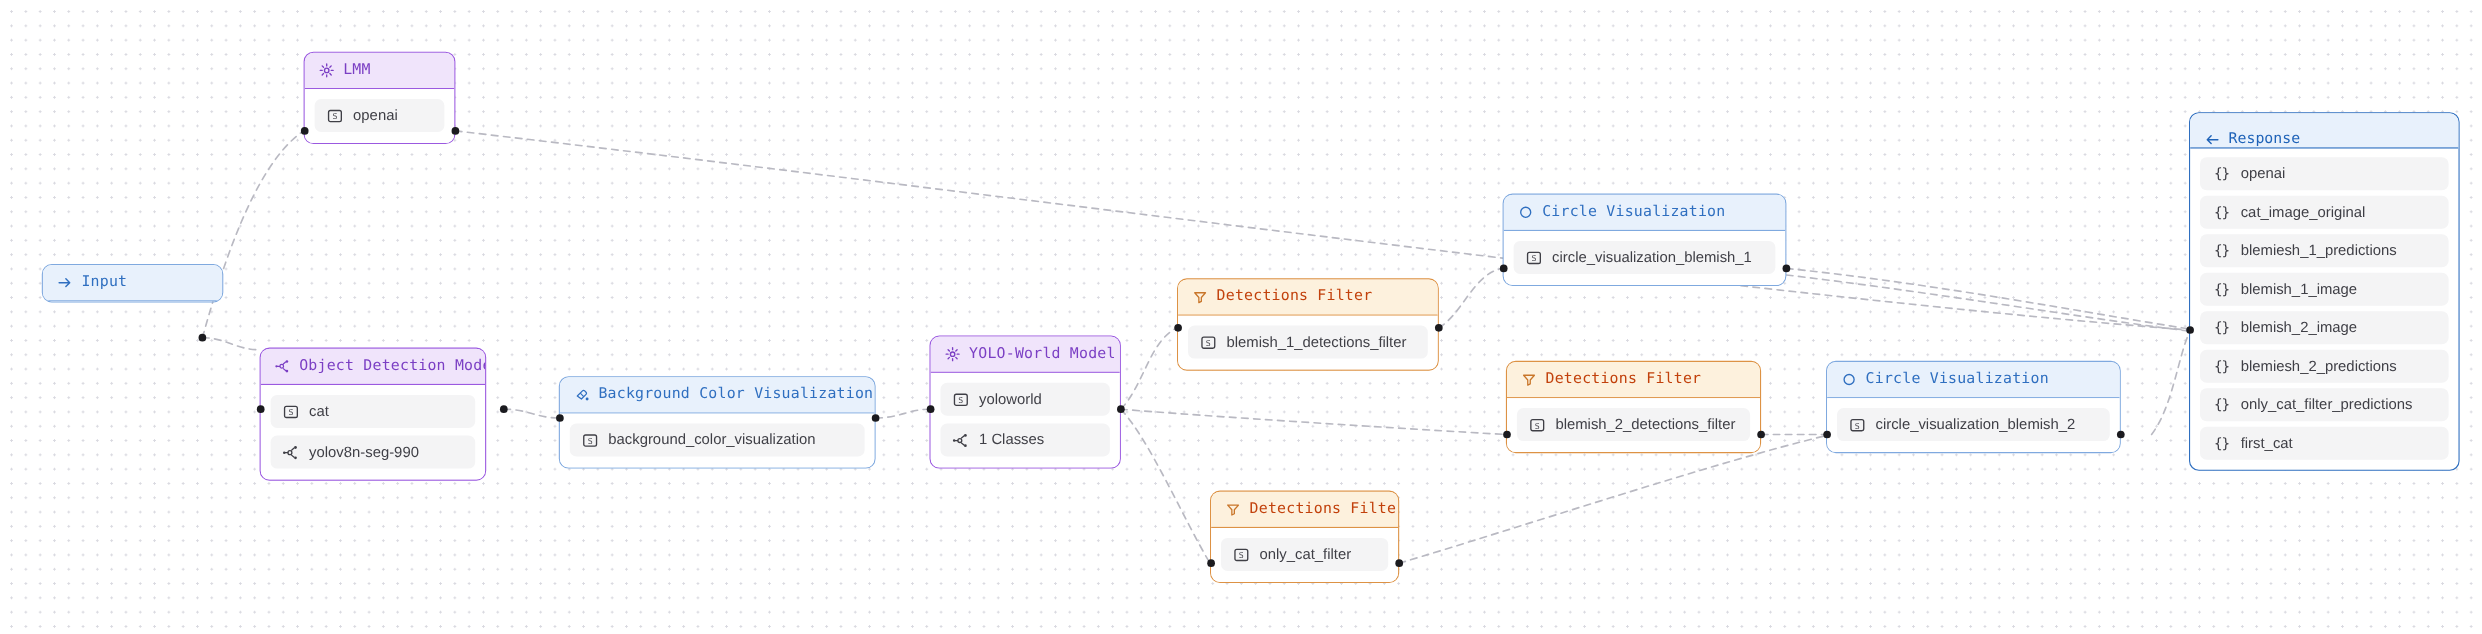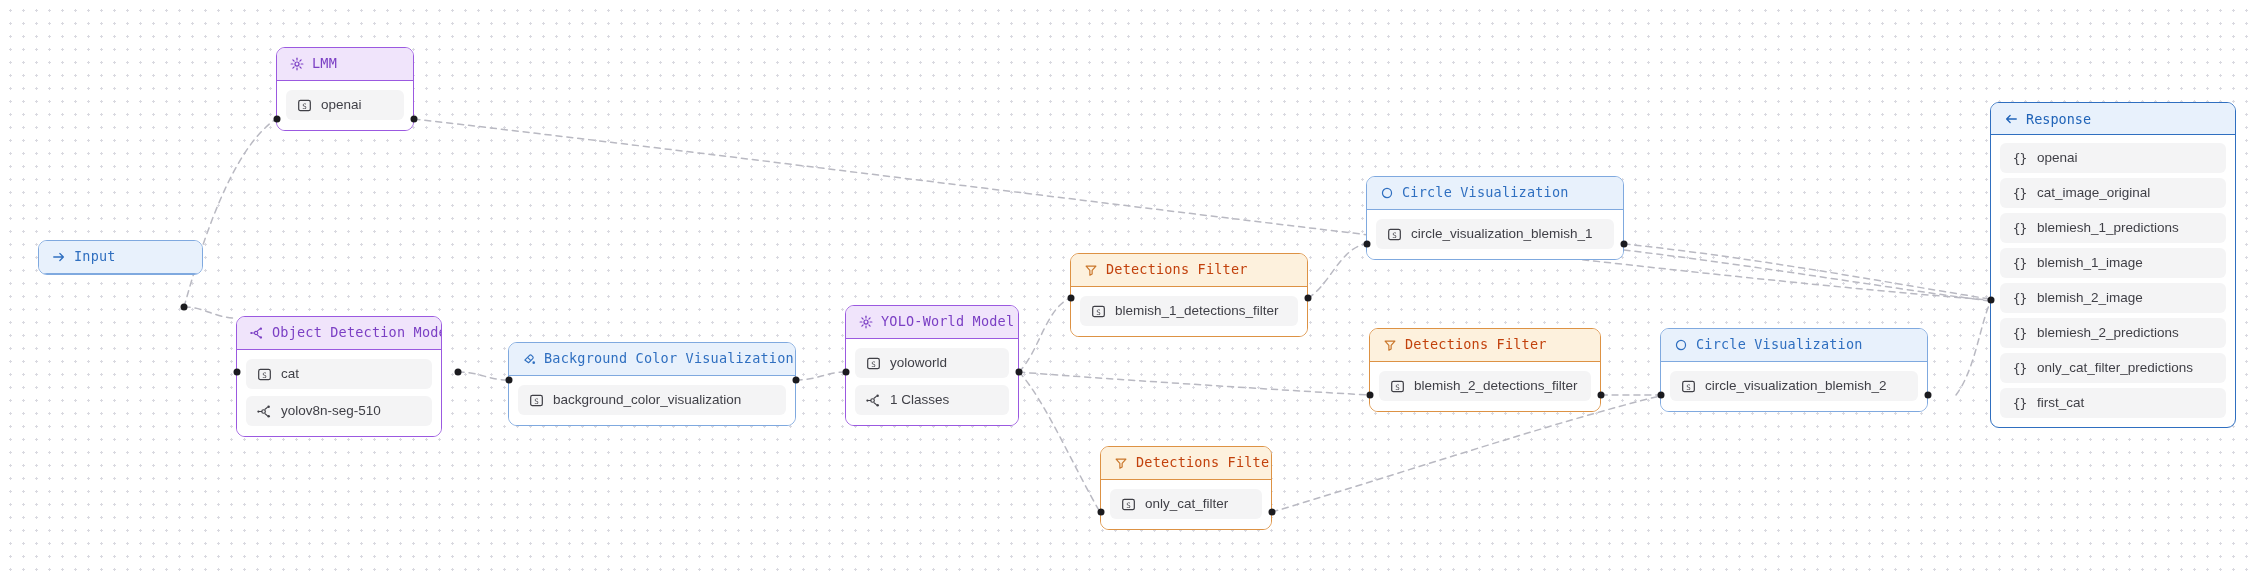--- a/index.html
+++ b/index.html
@@ -54,21 +54,21 @@
   
   .dot{position:absolute;width:7px;height:7px;border-radius:50%;background:#1b1b1f;z-index:4;
        transform:translate(-50%,-50%);}
 
   
   .panel{
     position:absolute;z-index:3;box-sizing:border-box;border-radius:9px;
     border:1.6px solid #2f6fc0;background:#fff;overflow:hidden;
   }
   .panel .hdr{
-    box-sizing:border-box;height:32px;display:flex;align-items:center;gap:8px;padding:0 13px;
+    box-sizing:border-box;height:32px;display:flex;align-items:flex-end;gap:8px;padding:0 13px;
     background:#e8f1fc;border-bottom:1.6px solid #2f6fc0;color:#1f63b8;
     font-size:13.5px;font-family:"DejaVu Sans Mono","Liberation Mono",monospace;
   }
   .panel .body{padding:8px 9px 9px 9px;display:flex;flex-direction:column;gap:5px;}
   .panel .row{height:30px;}
   .brace{font-family:"DejaVu Sans Mono","Liberation Mono",monospace;font-size:13px;color:#3f3f46;
          letter-spacing:-1px;}
 </style>
 </head>
 <body>
@@ -188,21 +188,21 @@
             <path d="M2 8h3"></path>
                 <path d="M8.6 5.6L11 3.6"></path>
                 <path d="M8.6 10.4L11 12.4"></path>
               </g>
             <circle cx="7" cy="8" r="1.9" fill="none" stroke="#3f3f46" stroke-width="1.25"></circle>
             <circle cx="12.4" cy="3" r="1.35" fill="#3f3f46"></circle>
             <circle cx="12.4" cy="13" r="1.35" fill="#3f3f46"></circle>
             <circle cx="1.5" cy="8" r="1.2" fill="#3f3f46"></circle>
             </svg>
         </span>
-        <span class="lbl">yolov8n-seg-510</span>
+        <span class="lbl">yolov8n-seg-990</span>
       </div>
     </div>
   </div>
   <div class="dot" style="left:237px;top:372px;"></div>
   <div class="dot" style="left:458px;top:372px;"></div>
 
   <div class="node n-blue" style="left:508px;top:342px;width:288px;">
     <div class="hdr">
       <span class="ic">
         <svg viewBox="0 0 16 16">

